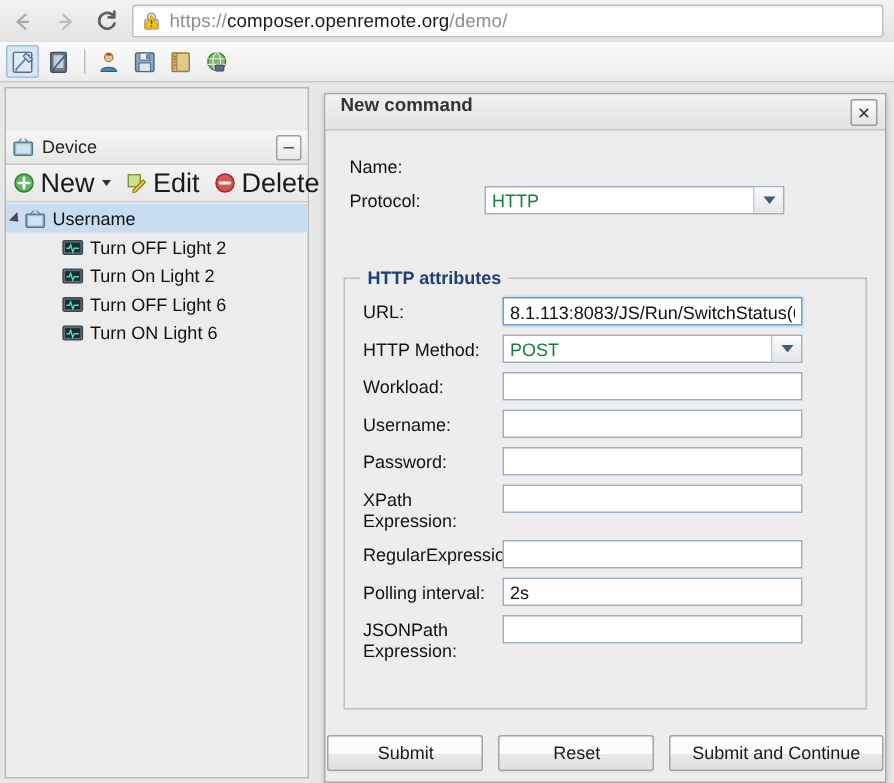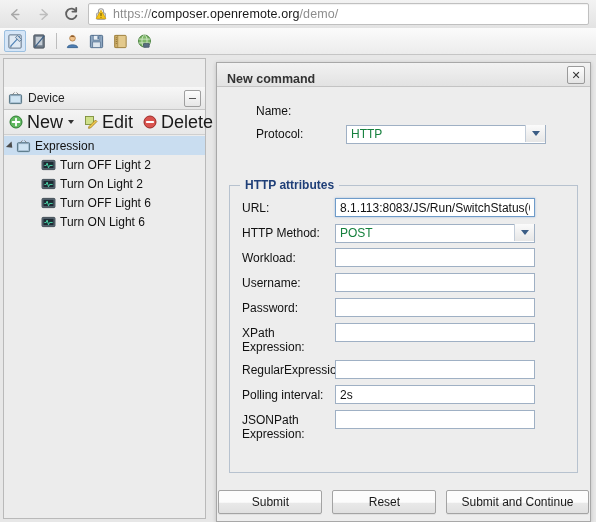--- a/index.html
+++ b/index.html
@@ -112,21 +112,21 @@
   .dialog {
     position: absolute; left: 216px; top: 62px; width: 375px; height: 460px;
     background: #ededed;
     border: 1px solid #a8a8a8;
     box-sizing: border-box;
     box-shadow: 0 1px 4px rgba(0,0,0,0.18);
   }
   .dlg-titlebar {
     height: 23px; background: linear-gradient(#f2f2f2, #e2e2e2);
     border-bottom: 1px solid #c3c3c3;
-    display: flex; align-items: flex-end; position: relative;
+    display: flex; align-items: flex-start; position: relative;
     padding-left: 10px;
   }
   .dlg-title { font-size: 12.5px; font-weight: bold; color: #333; }
   .dlg-close {
     position: absolute; right: 5px; top: 3px; width: 16px; height: 16px;
     border: 1px solid #9a9a9a; border-radius: 2px;
     background: linear-gradient(#fdfdfd, #e4e4e4);
     display: flex; align-items: center; justify-content: center;
     font-size: 11px; color: #333;
   }
@@ -155,21 +155,21 @@
     font-family: "Liberation Sans", sans-serif;
   }
   .sel-btn {
     position: absolute; right: 1px; top: 1px; width: 19px; height: 17px;
     background: linear-gradient(#fbfbfb, #e6e6e6);
     border-left: 1px solid #c3cdd9;
     display: flex; align-items: center; justify-content: center;
   }
   .sel-chev { width: 0; height: 0; border-left: 4px solid transparent; border-right: 4px solid transparent; border-top: 5px solid #3b5d85; }
 
-  .top-fields { padding: 14px 0 0 39px; }
+  .top-fields { padding: 14px 0 0 16px; }
 
   
   .fieldset {
     position: absolute; left: 12px; top: 98px; width: 349px; height: 288px;
     border: 1px solid #b7c2cf; box-sizing: border-box;
     background: #ededed;
   }
   .fieldset-legend {
     position: absolute; left: 10px; top: -8px;
     background: #ededed; padding: 0 5px;
@@ -332,21 +332,21 @@
     <div class="tree">
       <div class="tree-row selected">
         <span class="tree-arrow"></span>
         <span class="ico">
           <svg width="15" height="14" viewBox="0 0 16 15">
             <rect x="1.5" y="4" width="13" height="9.5" rx="1" fill="#9fb8cc" stroke="#51707f" stroke-width="1"></rect>
             <rect x="3" y="5.5" width="10" height="6.5" fill="#cfe4f2"></rect>
             <path d="M4.5 4 L7 1.5 M11.5 4 L9 1.5" stroke="#777" stroke-width="0.9"></path>
           </svg>
         </span>
-        <span>Expression</span>
+        <span>Username</span>
       </div>
 
       <div class="tree-row tree-child">
         <span class="ico">
           <svg width="15" height="12" viewBox="0 0 16 13">
               <rect x="1" y="1.5" width="14" height="10" rx="1" fill="#5f6e7a" stroke="#3a454e" stroke-width="1"></rect>
               <rect x="2.5" y="3" width="11" height="7" fill="#1d2a33"></rect>
               <path d="M3.5 7 H5.5 L6.5 4.5 L8 9.5 L9.2 7 H12.5" fill="none" stroke="#4fe0b0" stroke-width="1"></path>
             </svg>
         </span>

